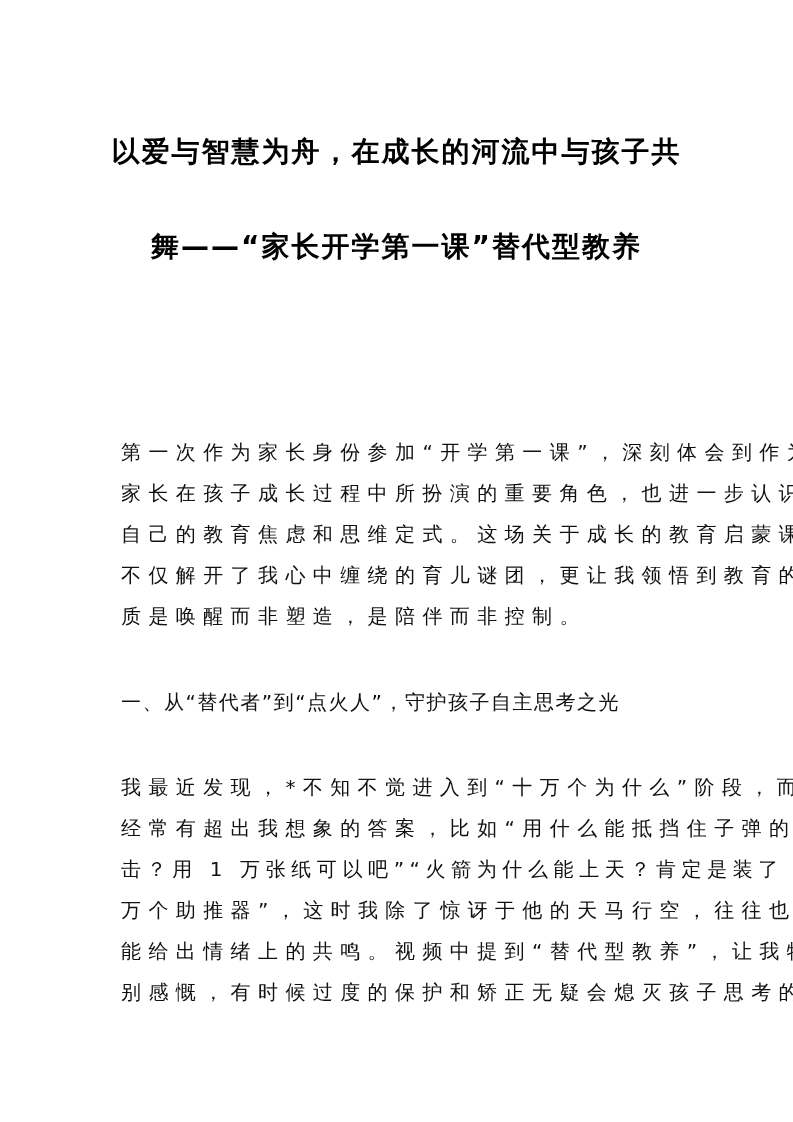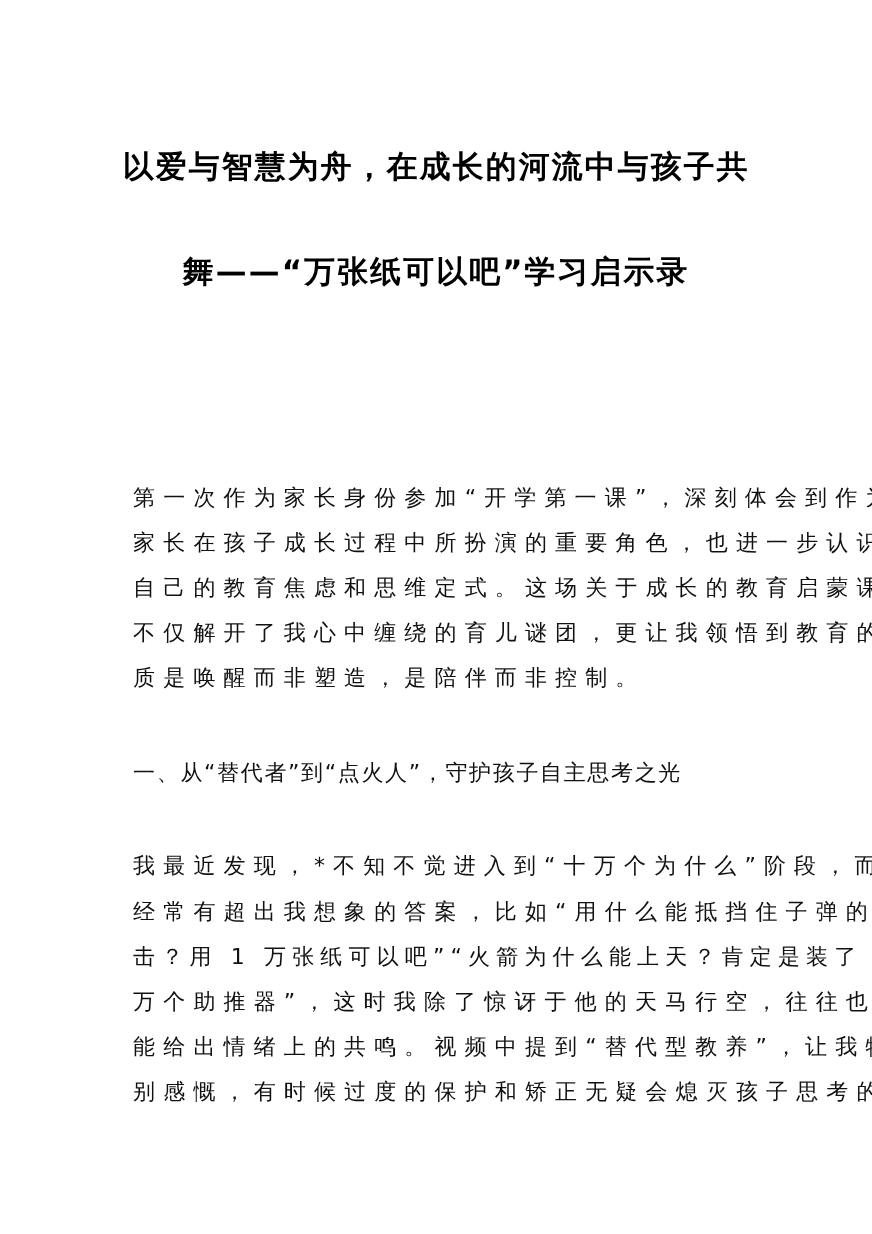--- a/index.html
+++ b/index.html
@@ -48,21 +48,21 @@
       white-space: nowrap;
       color: #111111;
     }
   </style>
 </head>
 <body>
 
 <div class="page">
 
   <div class="title l1">以爱与智慧为舟，在成长的河流中与孩子共</div>
-  <div class="title l2">舞——“万张纸可以吧”学习启示录</div>
+  <div class="title l2">舞——“家长开学第一课”替代型教养</div>
 
   <div class="line" style="top:438px">第一次作为家长身份参加“开学第一课”，深刻体会到作为</div>
   <div class="line" style="top:479px">家长在孩子成长过程中所扮演的重要角色，也进一步认识了</div>
   <div class="line" style="top:520px">自己的教育焦虑和思维定式。这场关于成长的教育启蒙课，</div>
   <div class="line" style="top:561px">不仅解开了我心中缠绕的育儿谜团，更让我领悟到教育的本</div>
   <div class="line" style="top:688px; letter-spacing:1.5px;">一、从“替代者”到“点火人”，守护孩子自主思考之光</div>
 
   <div class="line" style="top:602px">质是唤醒而非塑造，是陪伴而非控制。</div>
 
   <div class="line" style="top:773px">我最近发现，*不知不觉进入到“十万个为什么”阶段，而且</div>

